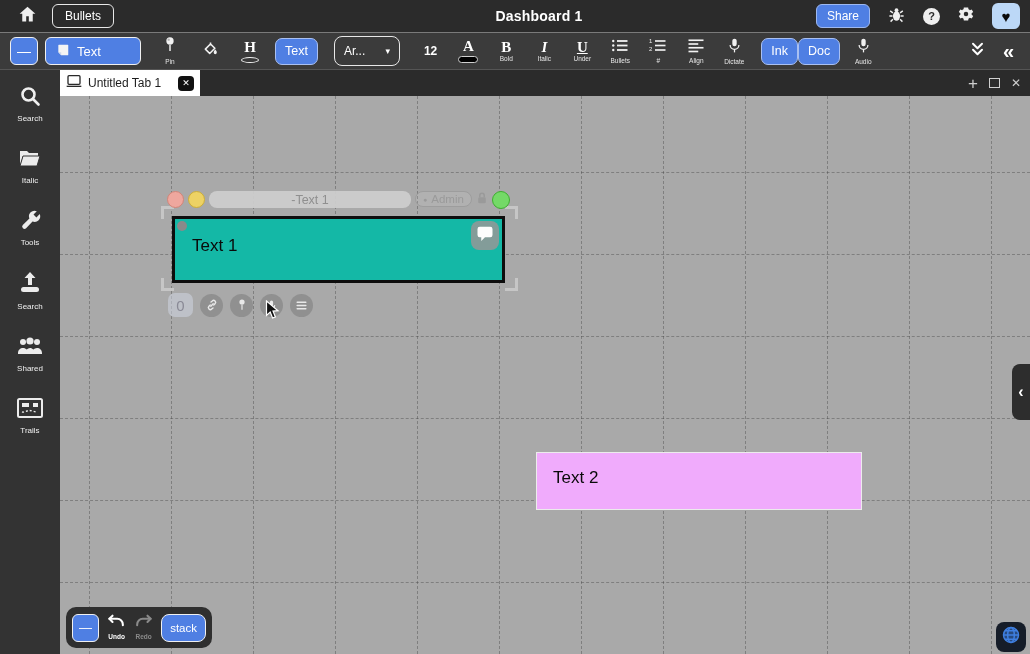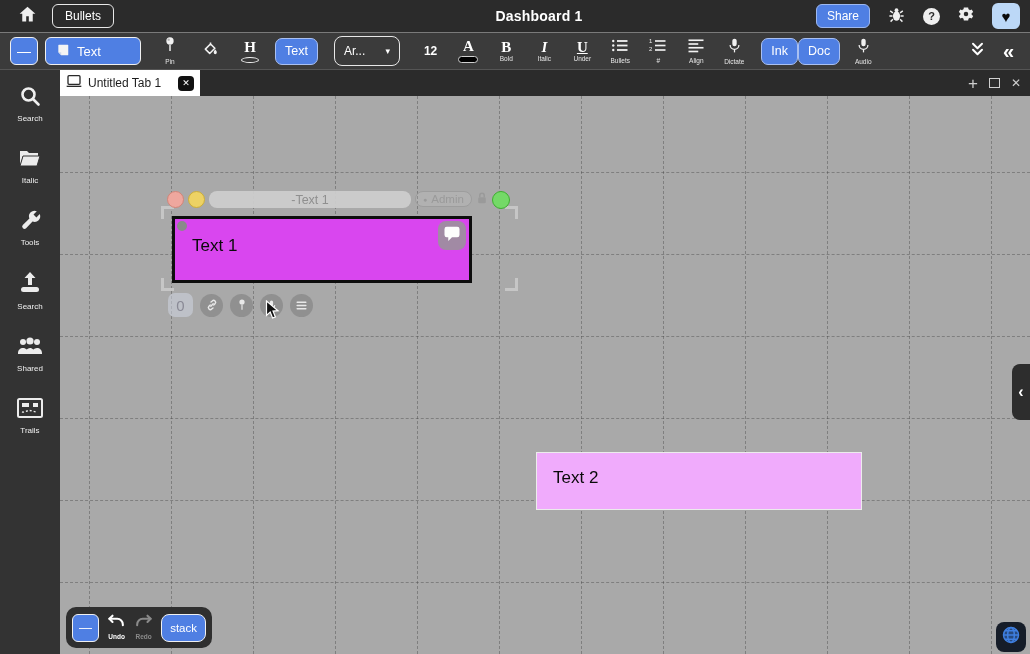--- a/index.html
+++ b/index.html
@@ -79,21 +79,21 @@
   .dot-red{background:#efa79e;border:1.5px solid #d28578;}
   .dot-yellow{background:#edd264;border:1.5px solid #ccae3a;}
   .dot-green{width:18px;height:18px;background:#74d967;border:1.5px solid #3fae31;}
   .t1-titlepill{width:202px;height:17px;background:rgba(206,206,206,.92);border-radius:8px;
                 display:flex;align-items:center;justify-content:center;
                 color:#8f8f8f;font-size:12.5px;flex:none;}
   .admin-pill{height:16px;padding:0 7px;border:1.2px solid #9d9d9d;border-radius:8px;
               background:rgba(255,255,255,.10);display:flex;align-items:center;gap:4px;
               color:#9a9a9a;font-size:11.5px;flex:none;}
   .admin-pill .adot{font-size:7px;line-height:1;}
-  .t1-box{position:absolute;left:112px;top:120px;width:300px;height:67px;background:#d946ef;
+  .t1-box{position:absolute;left:112px;top:120px;width:333px;height:67px;background:#14b8a6;
           border:3px solid #0d0d0d;z-index:4;padding-left:44px;}
   .t1-handle{position:absolute;left:2px;top:2px;width:10px;height:10px;border-radius:50%;background:#8a8a8a;}
   .t1-text{position:absolute;left:17px;top:17px;font-size:17px;color:#0a0a0a;}
   .t1-comment{position:absolute;right:3px;top:2px;width:28px;height:29px;border-radius:8px;
               background:rgba(150,150,150,.85);display:flex;align-items:center;justify-content:center;}
   .bracket{position:absolute;width:13px;height:13px;z-index:3;}
   .br-tl{border-left:3px solid #c6c6c6;border-top:3px solid #c6c6c6;}
   .br-tr{border-right:3px solid #c6c6c6;border-top:3px solid #c6c6c6;}
   .br-bl{border-left:3px solid #c6c6c6;border-bottom:3px solid #c6c6c6;}
   .br-br{border-right:3px solid #c6c6c6;border-bottom:3px solid #c6c6c6;}

